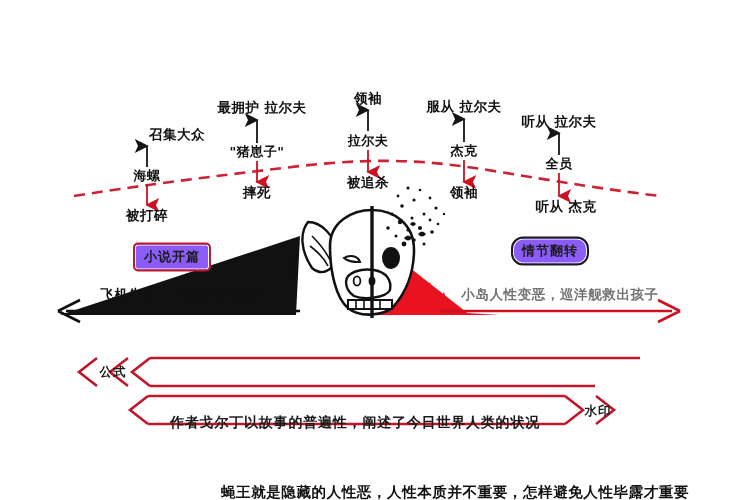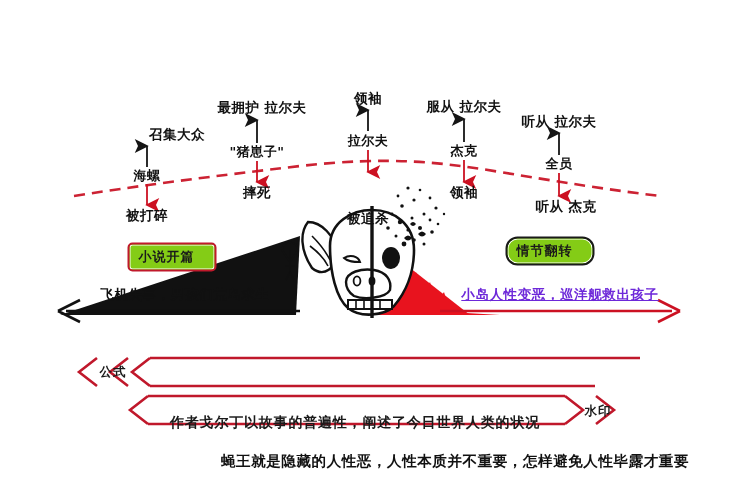--- a/index.html
+++ b/index.html
@@ -26,31 +26,31 @@
   .t-bot{font-size:13.5px;}
   .arrow-label{
     position:absolute;
     font-size:13.5px;
     font-weight:700;
     color:#111111;
     white-space:nowrap;
     transform:translate(-50%,-50%);
     letter-spacing:0.6px;
   }
-  .arrow-label.red{color:#6d28d9;text-decoration:underline;}
+  .arrow-label.red{color:#737373;}
   .tagbox{
     position:absolute;
     transform:translate(-50%,-50%);
     border:2.5px solid #c0182b;
     border-radius:5px;
-    padding:3px 20px 4px 9px;
+    padding:3px 9px 4px 9px;
     font-size:13px;
     font-weight:700;
     color:#1a1a1a;
-    background:#84cc16;
+    background:#8b5cf6;
     white-space:nowrap;
     letter-spacing:1px;
     box-shadow:0 0 0 1px #ffffff inset;
   }
   .tagbox.dark{border-color:#1a1a1a;border-width:2px;border-radius:12px;}
   .formula-text{
     position:absolute;
     transform:translate(-50%,-50%);
     font-size:14px;
     font-weight:700;
@@ -218,35 +218,35 @@
   <div class="node t-top" style="left:147px;top:135px;margin-left:30px;">召集大众</div>
   <div class="node t-mid" style="left:147px;top:176px;">海螺</div>
   <div class="node t-bot" style="left:147px;top:216px;">被打碎</div>
 
   <div class="node t-top" style="left:262px;top:108px;">最拥护 拉尔夫</div>
   <div class="node t-mid" style="left:257px;top:152px;">"猪崽子"</div>
   <div class="node t-bot" style="left:257px;top:193px;">摔死</div>
 
   <div class="node t-top" style="left:368px;top:99px;">领袖</div>
   <div class="node t-mid" style="left:368px;top:141px;">拉尔夫</div>
-  <div class="node t-bot" style="left:368px;top:183px;margin-top:36px;">被追杀</div>
+  <div class="node t-bot" style="left:368px;top:183px;">被追杀</div>
 
   <div class="node t-top" style="left:464px;top:107px;">服从 拉尔夫</div>
   <div class="node t-mid" style="left:464px;top:151px;">杰克</div>
   <div class="node t-bot" style="left:464px;top:193px;">领袖</div>
 
   <div class="node t-top" style="left:559px;top:122px;">听从 拉尔夫</div>
   <div class="node t-mid" style="left:559px;top:164px;">全员</div>
   <div class="node t-bot" style="left:559px;top:207px;padding-left:14px;">听从 杰克</div>
 
   <div class="tagbox" style="left:172px;top:257px;">小说开篇</div>
   <div class="tagbox dark" style="left:550px;top:251px;">情节翻转</div>
 
   <div class="arrow-label" style="left:185px;top:295px;">飞机失事，男孩们荒岛求生</div>
   <div class="arrow-label red" style="left:560px;top:295px;">小岛人性变恶，巡洋舰救出孩子</div>
 
   <div class="chip" style="left:113px;top:372px;">公式</div>
   <div class="formula-text" style="left:355px;top:423px;font-family:Liberation Mono, monospace;">作者戈尔丁以故事的普遍性，阐述了今日世界人类的状况</div>
   <div class="chip" style="left:598px;top:411px;">水印</div>
 
-  <div class="caption" style="left:455px;top:461px;">蝇王就是隐藏的人性恶，人性本质并不重要，怎样避免人性毕露才重要</div>
+  <div class="caption" style="left:455px;top:492px;">蝇王就是隐藏的人性恶，人性本质并不重要，怎样避免人性毕露才重要</div>
 
 </div>
 
 </body></html>

